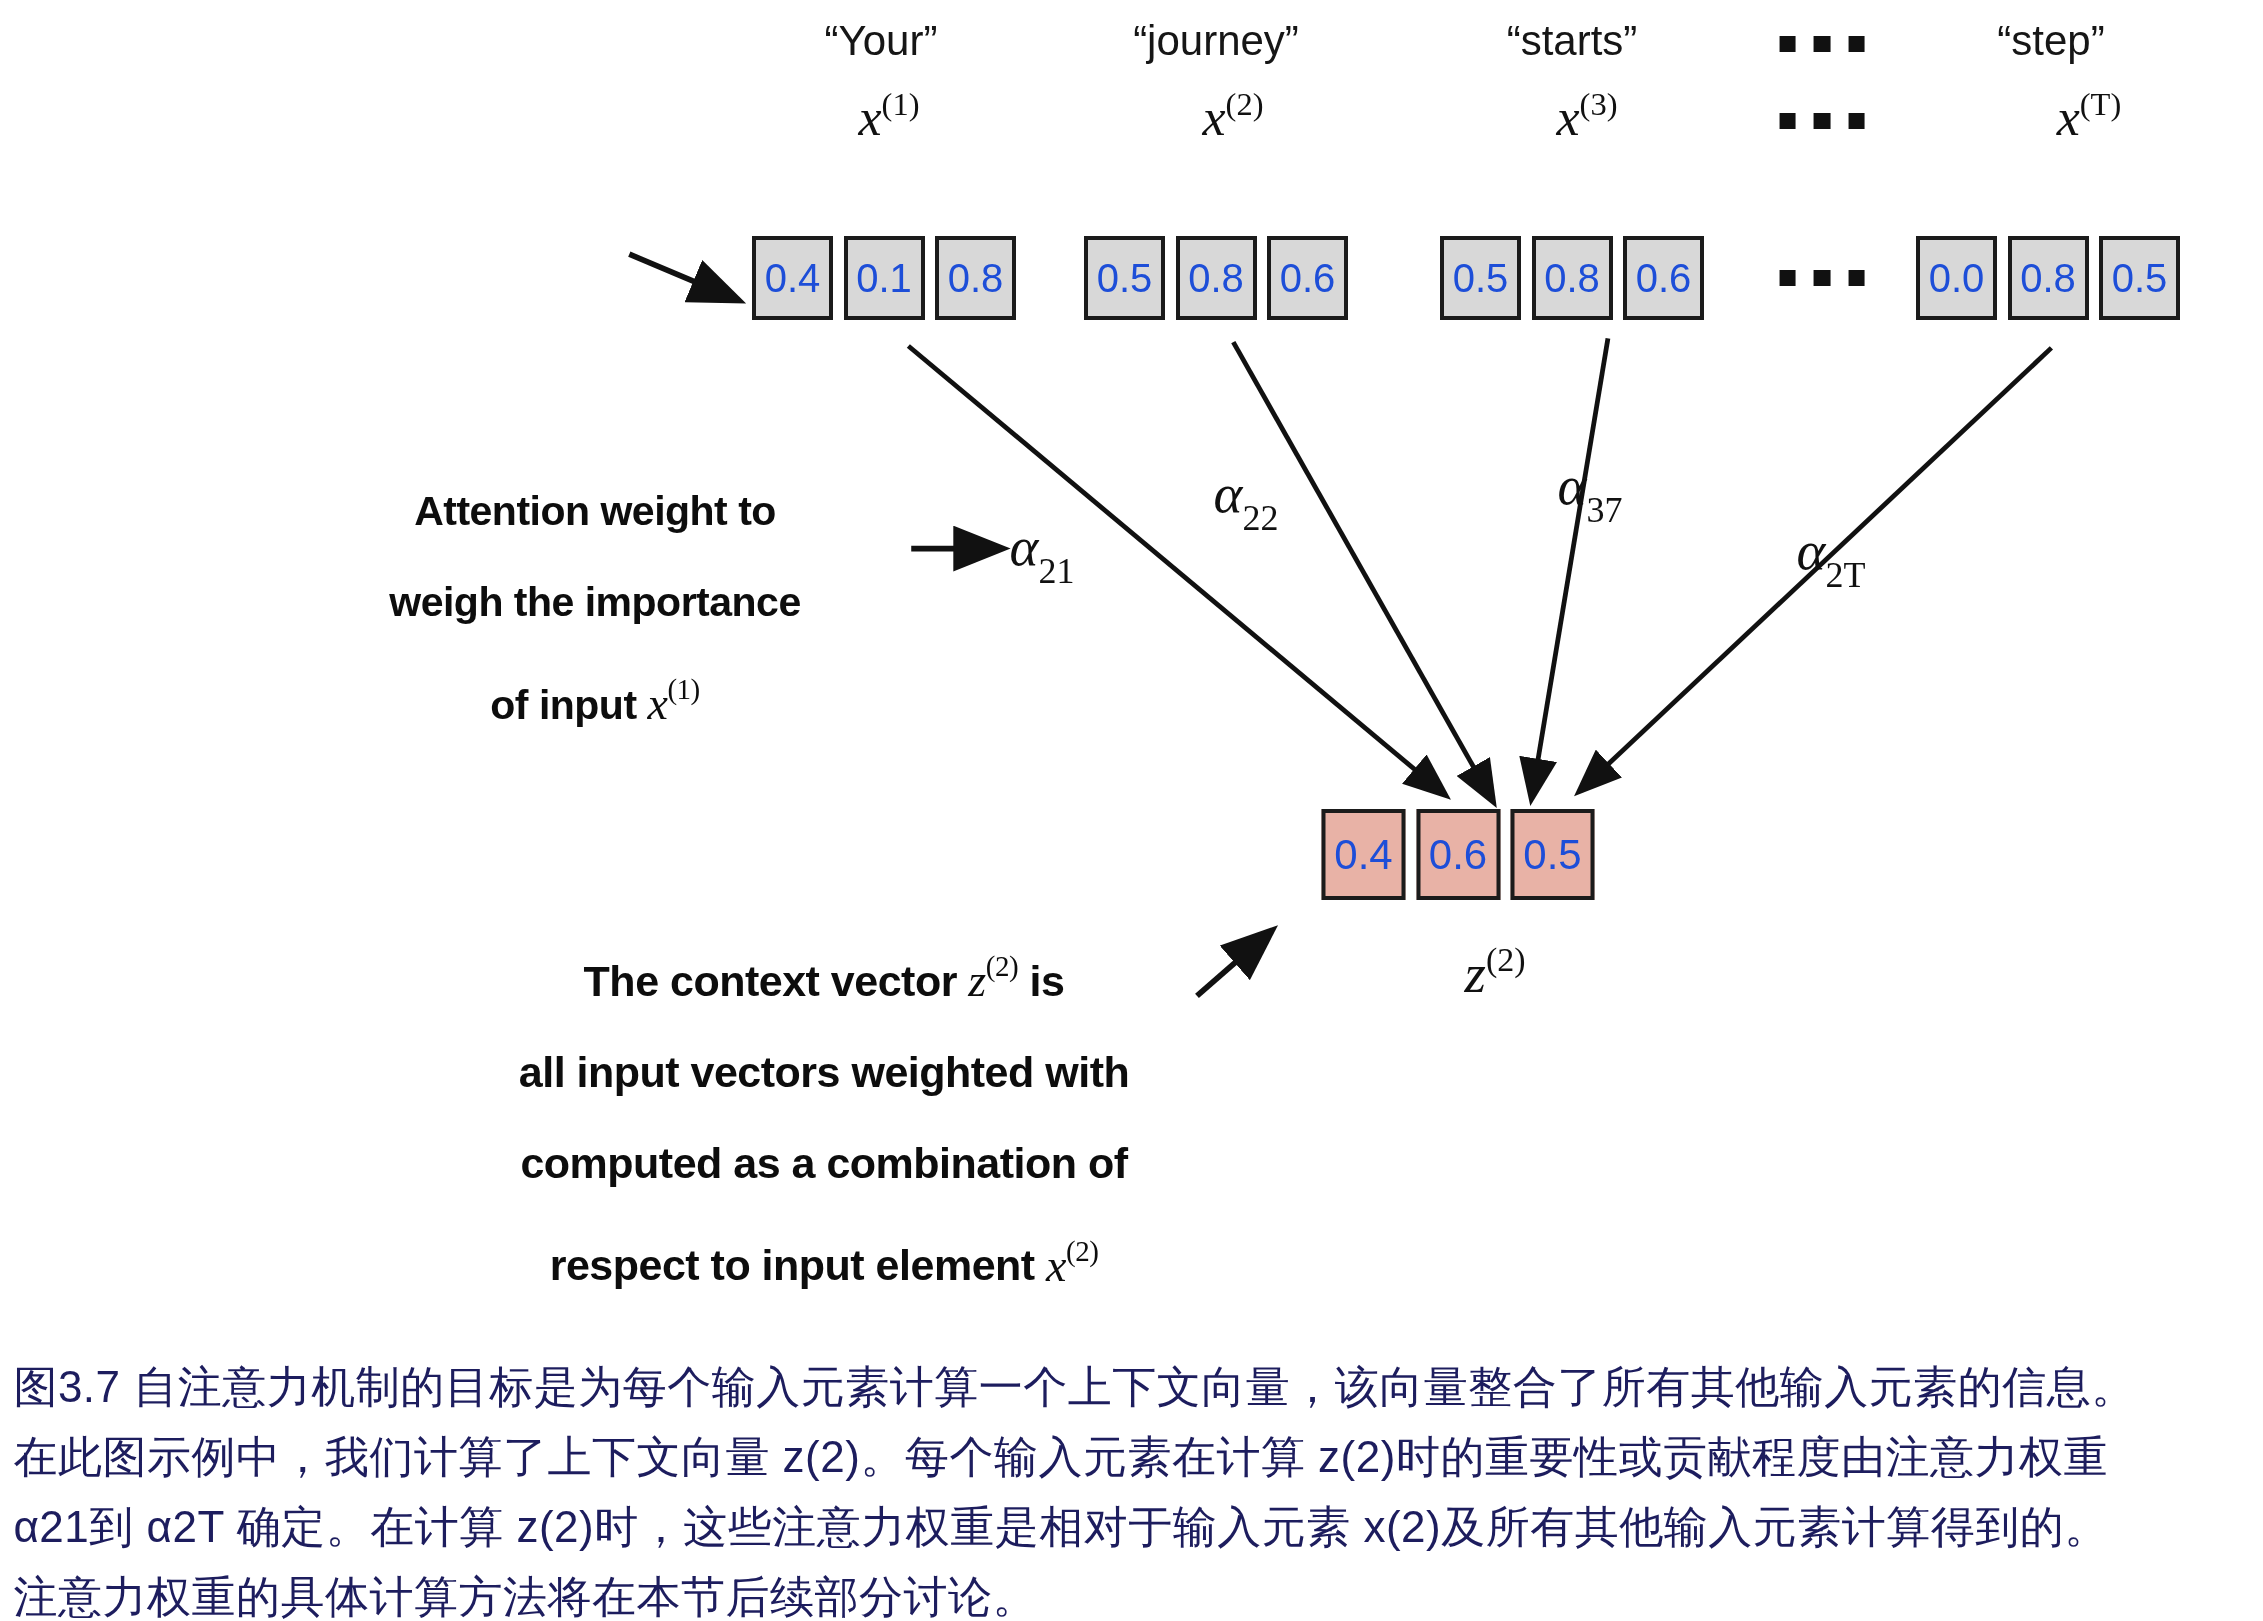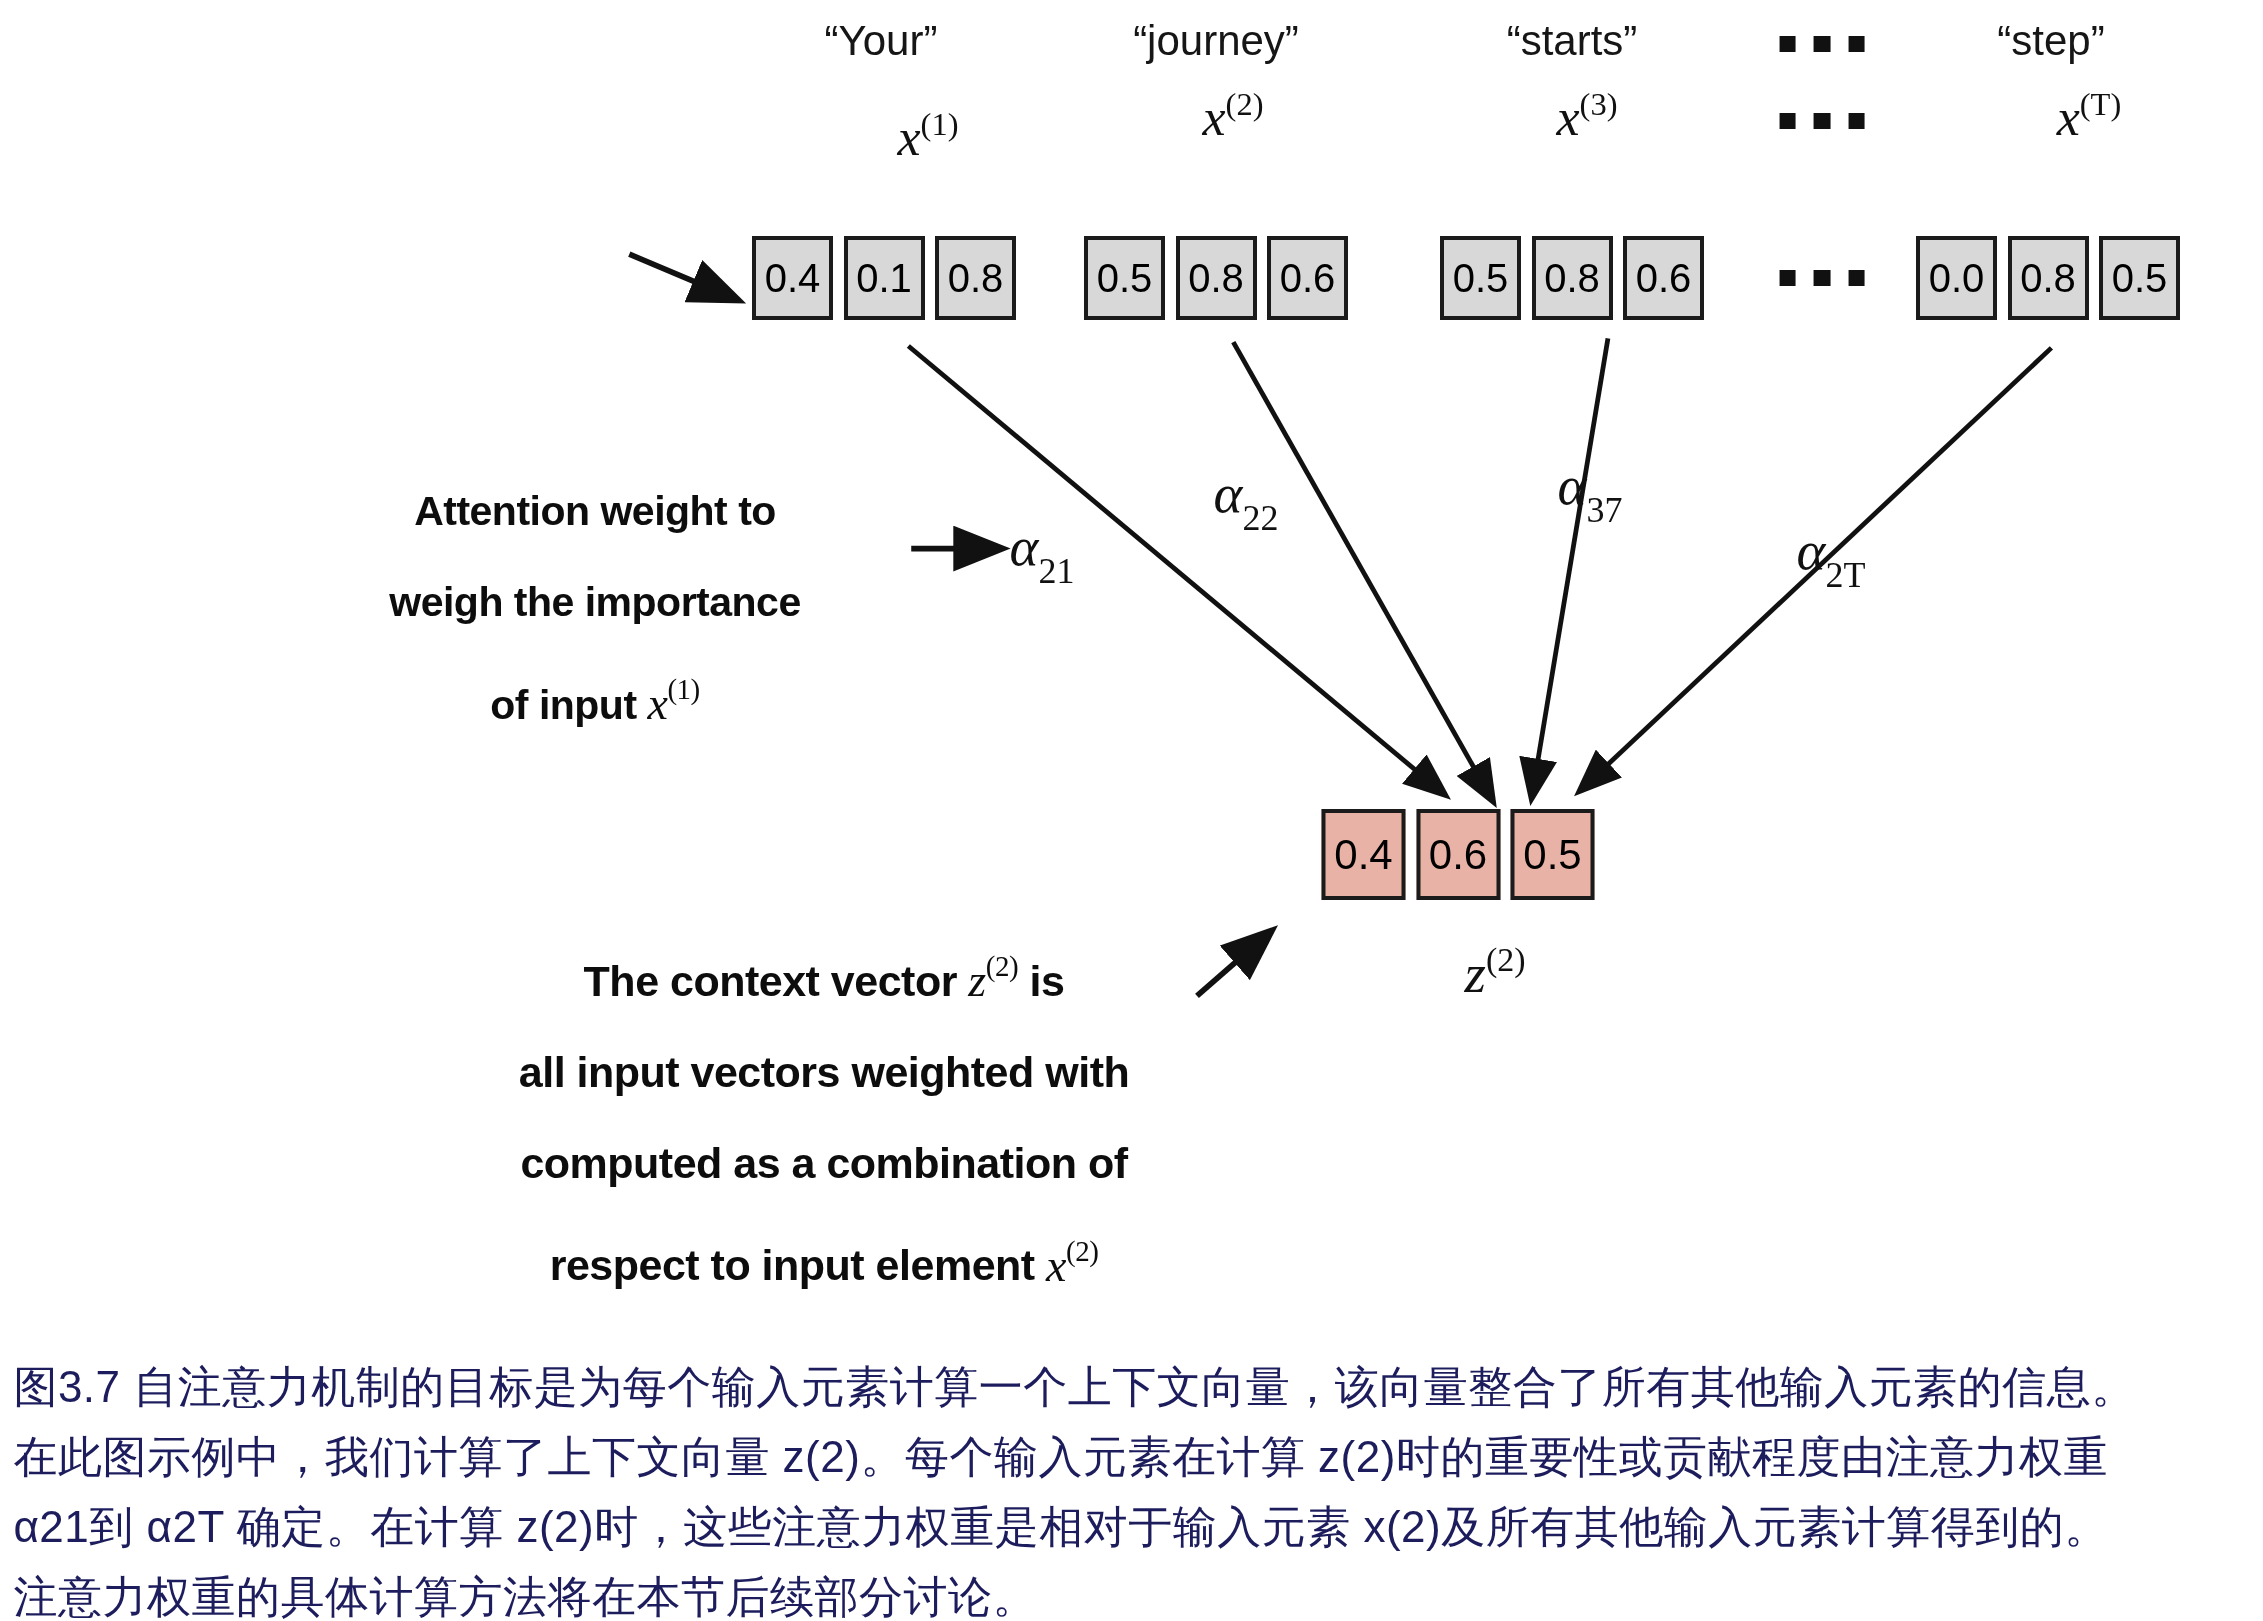--- a/index.html
+++ b/index.html
@@ -18,21 +18,21 @@
   .mi{font-style:italic;}
   .sym{font-size:52px;}
   .msup{font-size:32.5px;font-style:normal;position:relative;top:-1.9px;}
   .alpha{font-size:55px;transform:translate(-50%,-50%);}
   .msub{font-size:36px;font-style:normal;position:relative;top:5.7px;}
 
   
   .vecrow{display:flex;gap:10.5px;transform:translateX(-50%);}
   .cell{width:81px;height:84px;background:#d8d8d8;border:4.8px solid #1b1b1b;
         display:flex;align-items:center;justify-content:center;
-        font-size:40px;color:#000000;box-sizing:border-box;}
+        font-size:40px;color:#1d4ed8;box-sizing:border-box;}
   .cell.pink{width:84px;height:91px;background:#e8b2a6;font-size:42px;}
 
   
   .dots{display:flex;gap:18px;transform:translateX(-50%);}
   .dot{width:16.3px;height:16.3px;background:#111;}
 
   
   .note{font-weight:700;font-size:41px;line-height:91px;color:#0d0d0d;
         text-align:center;transform:translateX(-50%);white-space:nowrap;letter-spacing:-0.5px;}
   .note .math{font-weight:400;font-size:46px;}
@@ -67,21 +67,21 @@
   <div class="abs center word" style="left:881px;top:17px;">“Your”</div>
   <div class="abs center word" style="left:1216px;top:17px;">“journey”</div>
   <div class="abs center word" style="left:1572px;top:17px;">“starts”</div>
   <div class="abs center word" style="left:2051px;top:17px;">“step”</div>
   <div class="abs dots" style="left:1822px;top:36px;">
     <span class="dot"></span>
       <span class="dot"></span>
       <span class="dot"></span>
   </div>
 
-  <div class="abs center math sym" style="left:928px;top:88px;margin-top:20px;">
+  <div class="abs center math sym" style="left:889px;top:88px;">
     <span class="mi">x</span><sup class="msup">(1)</sup>
   </div>
   <div class="abs center math sym" style="left:1233px;top:88px;">
     <span class="mi">x</span><sup class="msup">(2)</sup>
   </div>
   <div class="abs center math sym" style="left:1587px;top:88px;">
     <span class="mi">x</span><sup class="msup">(3)</sup>
   </div>
   <div class="abs center math sym" style="left:2065px;top:88px;margin-left:24px;">
     <span class="mi">x</span><sup class="msup">(T)</sup>

